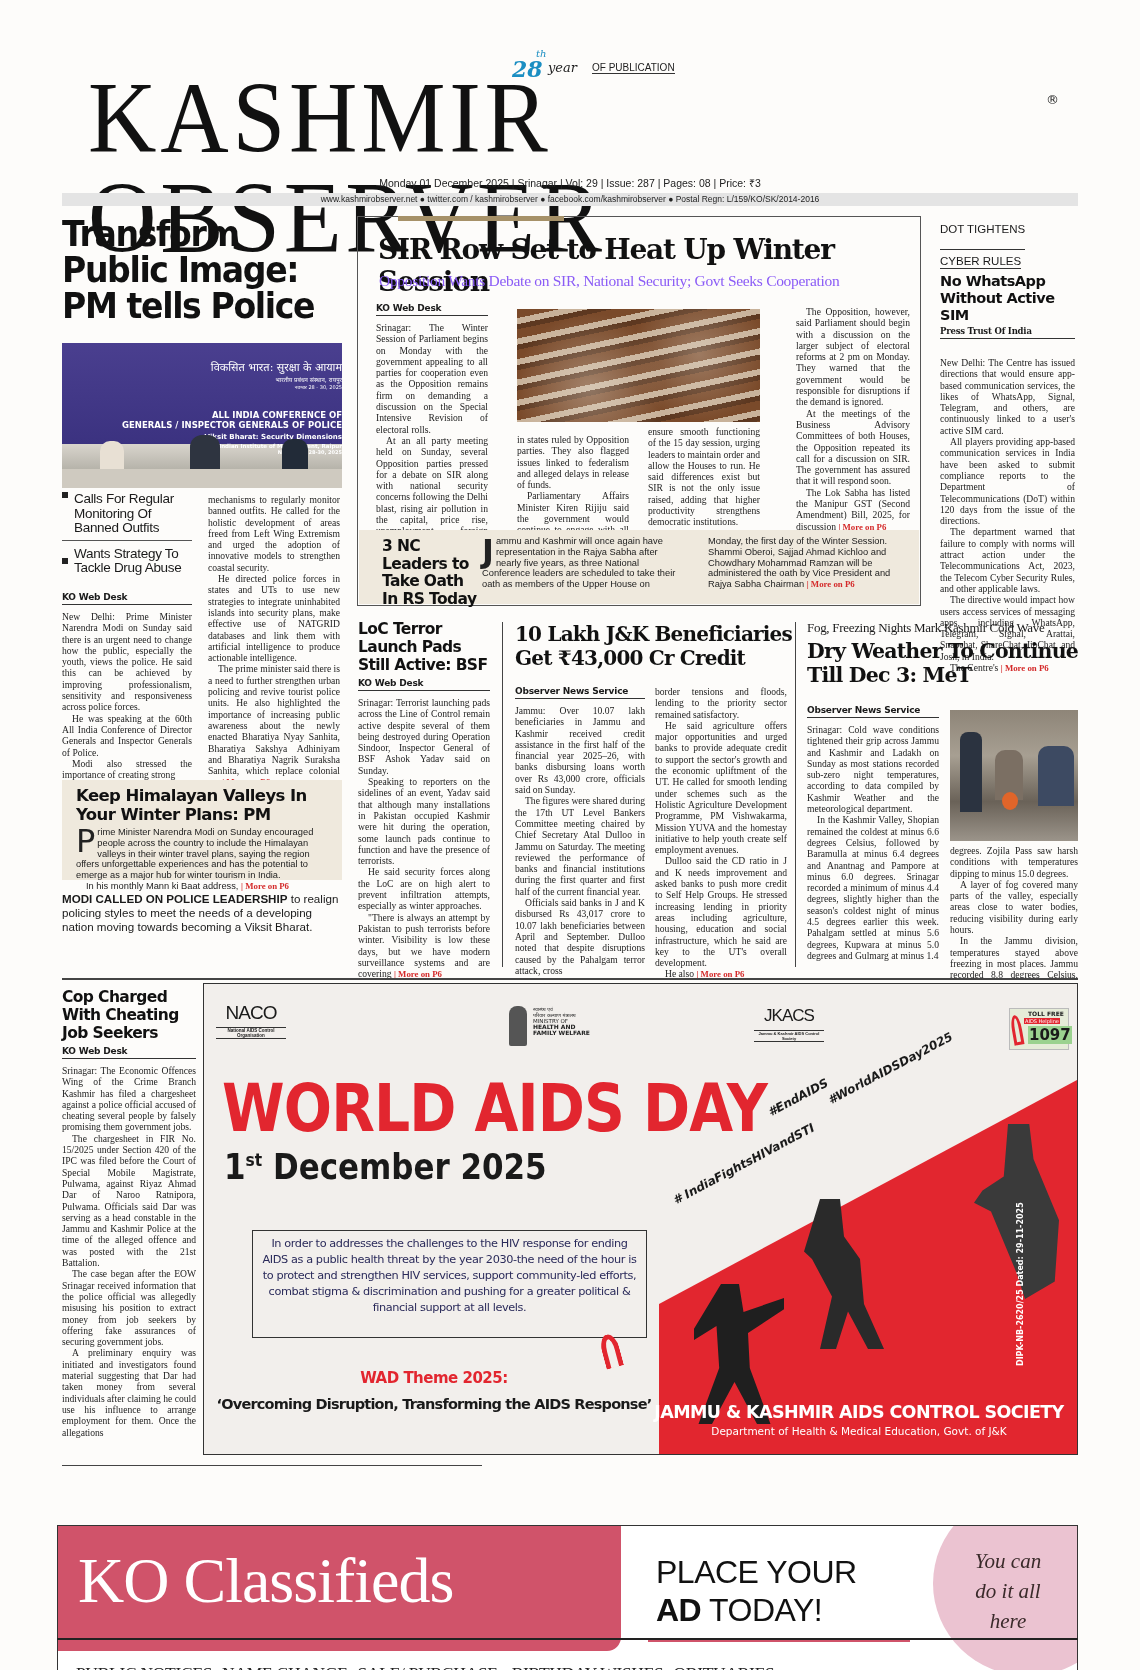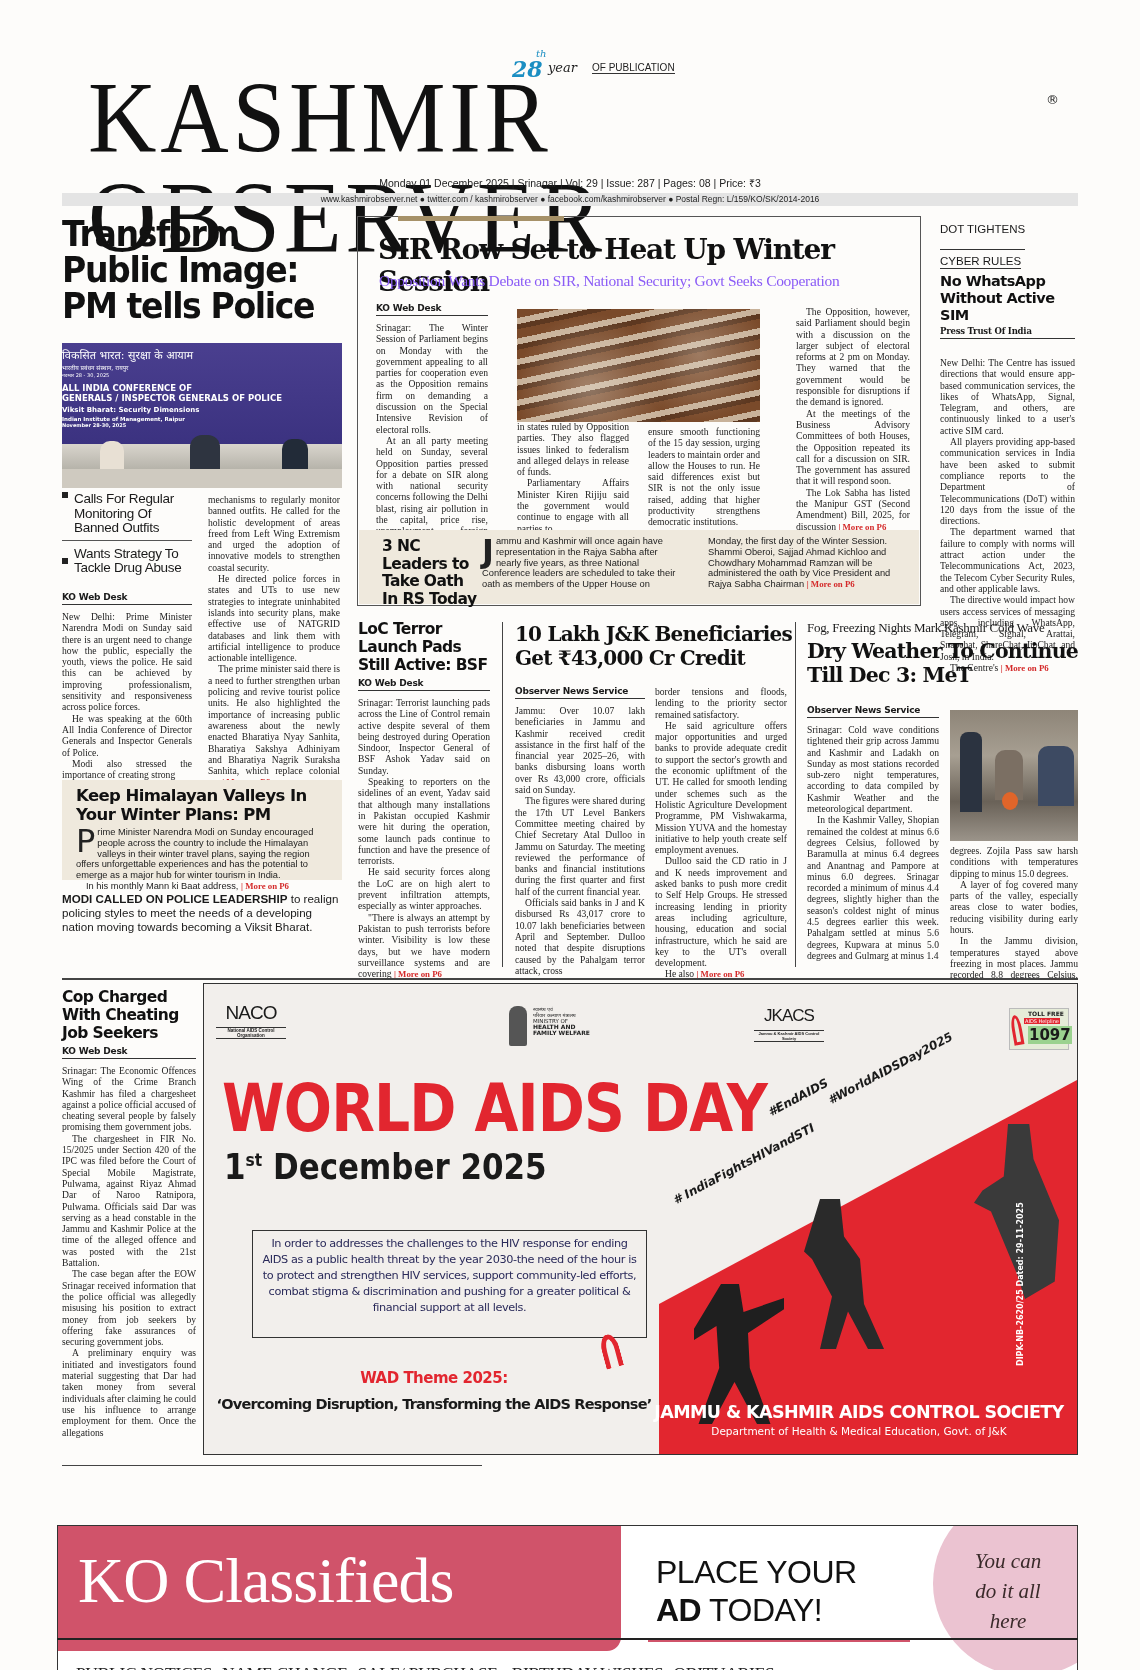--- a/index.html
+++ b/index.html
@@ -38,25 +38,25 @@
   <span id="year-pub">OF PUBLICATION</span>
 </div>
 <div class="abs" id="masthead-title">KASHMIR OBSERVER</div>
 <div class="abs" id="reg-mark">®</div>
 <div class="abs" id="dateline">Monday 01 December 2025  | Srinagar | Vol: 29 | Issue: 287 | Pages: 08 | Price: ₹3</div>
 <div class="abs" id="links-bar">www.kashmirobserver.net  ● twitter.com / kashmirobserver  ● facebook.com/kashmirobserver  ● Postal Regn: L/159/KO/SK/2014-2016</div>
 
 <div class="abs head-sans" style="left:62px;top:216px;width:280px;font-size:36px;line-height:36px;letter-spacing:-1.5px;transform:scaleX(0.92);transform-origin:left">Transform Public Image: PM tells Police</div>
 
 <div class="abs" style="left:62px;top:343px;width:280px;height:145px;background:linear-gradient(#4a3f8f,#3b3280 70%,#d8d4cc 70%,#9c9a90);overflow:hidden">
-  <div style="position:absolute;left:0;right:0;top:4px;text-align:left;color:#fff;font-family:'DejaVu Sans',sans-serif">
+  <div style="position:absolute;left:0;right:0;top:16px;text-align:right;color:#fff;font-family:'DejaVu Sans',sans-serif">
     <div style="font-size:11px">विकसित भारत: सुरक्षा के आयाम</div>
     <div style="font-size:6px;margin-top:2px">भारतीय प्रबंधन संस्थान, रायपुर</div>
     <div style="font-size:5px">नवम्बर 28 - 30, 2025</div>
-    <div style="font-size:8.5px;font-weight:bold;margin-top:5px">ALL INDIA CONFERENCE OF</div>
+    <div style="font-size:8.5px;font-weight:bold;margin-top:20px">ALL INDIA CONFERENCE OF</div>
     <div style="font-size:8.5px;font-weight:bold;white-space:nowrap">GENERALS / INSPECTOR GENERALS OF POLICE</div>
     <div style="font-size:7px;font-weight:bold;margin-top:3px">Viksit Bharat: Security Dimensions</div>
     <div style="font-size:5.5px;font-weight:bold;margin-top:2px">Indian Institute of Management, Raipur</div>
     <div style="font-size:5px;font-weight:bold">November 28-30, 2025</div>
   </div>
   <div style="position:absolute;left:38px;top:98px;width:24px;height:30px;background:#e8e0d4;border-radius:10px 10px 0 0"></div>
   <div style="position:absolute;left:128px;top:92px;width:30px;height:36px;background:#2e3440;border-radius:12px 12px 0 0"></div>
   <div style="position:absolute;left:220px;top:96px;width:26px;height:32px;background:#222b38;border-radius:10px 10px 0 0"></div>
   <div style="position:absolute;left:0;right:0;top:126px;height:19px;background:#cfcac0"></div>
 </div>
@@ -107,21 +107,21 @@
 <div class="abs" style="left:376px;top:303px;width:112px">
   <div class="byline">KO Web Desk</div>
   <div class="body-text">
     <p>Srinagar: The Winter Session of Parliament begins on Monday with the government appealing to all parties for cooperation even as the Opposition remains firm on demanding a discussion on the Special Intensive Revision of electoral rolls.</p>
     <p>At an all party meeting held on Sunday, several Opposition parties pressed for a debate on SIR along with national security concerns following the Delhi blast, rising air pollution in the capital, price rise, unemployment, foreign policy and the status of pending bills</p>
   </div>
 </div>
 <div class="abs" style="left:517px;top:309px;width:243px;height:113px;background:repeating-linear-gradient(168deg,#7a4a2a 0 9px,#c8b29a 9px 15px,#5d3820 15px 20px);overflow:hidden">
   <div style="position:absolute;left:0;top:0;width:100%;height:100%;background:radial-gradient(circle at 30% 70%,rgba(240,235,225,0.35),transparent 40%),radial-gradient(circle at 75% 40%,rgba(240,235,225,0.3),transparent 35%)"></div>
 </div>
-<div class="abs body-text" style="left:517px;top:421px;width:112px">
+<div class="abs body-text" style="left:517px;top:434px;width:112px">
   <p style="text-indent:0">in states ruled by Opposition parties. They also flagged issues linked to federalism and alleged delays in release of funds.</p>
   <p>Parliamentary Affairs Minister Kiren Rijiju said the government would continue to engage with all parties to</p>
 </div>
 <div class="abs body-text" style="left:648px;top:426px;width:112px">
   <p style="text-indent:0">ensure smooth functioning of the 15 day session, urging leaders to maintain order and allow the Houses to run. He said differences exist but SIR is not the only issue raised, adding that higher productivity strengthens democratic institutions.</p>
 </div>
 <div class="abs body-text" style="left:796px;top:306px;width:114px">
   <p style="text-indent:10px">The Opposition, however, said Parliament should begin with a discussion on the larger subject of electoral reforms at 2 pm on Monday. They warned that the government would be responsible for disruptions if the demand is ignored.</p>
   <p>At the meetings of the Business Advisory Committees of both Houses, the Opposition repeated its call for a discussion on SIR. The government has assured that it will respond soon.</p>
   <p><span>The Lok Sabha has listed the Manipur GST (Second Amendment) Bill, 2025, for discussion</span> <a class="more">| More on P6</a></p>

